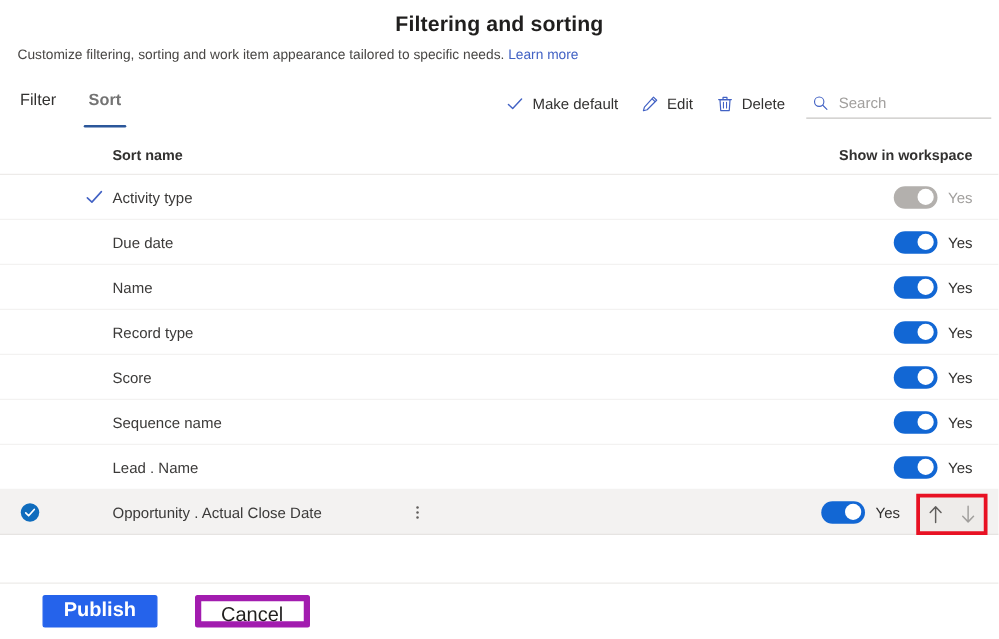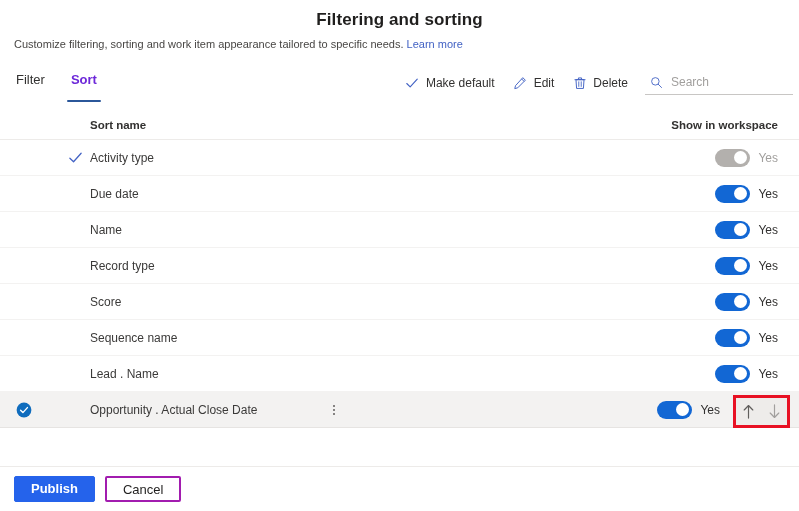--- a/index.html
+++ b/index.html
@@ -54,21 +54,21 @@
     height: 34px;
   }
   .tab {
     position: relative;
     font-size: 13px;
     color: #323130;
     padding: 4px 2px 9px 2px;
     cursor: pointer;
     line-height: 16px;
   }
-  .tab.active { color: #6d28d9; font-weight: 600; }
+  .tab.active { color: #737373; font-weight: 600; }
   .tab.active::after {
     content: "";
     position: absolute;
     left: -2px; right: -2px; bottom: 0;
     height: 2.5px;
     background: #2b579a;
     border-radius: 2px;
   }
 
   .toolbar {
@@ -240,38 +240,39 @@
     bottom: 0;
     height: 45px;
     border-top: 1px solid #edebe9;
     display: flex;
     align-items: center;
     padding-left: 14px;
     gap: 10px;
     background: #ffffff;
   }
   .btn {
-    font-size: 13px;
+    font-size: 16px;
     font-family: inherit;
     height: 26px;
     padding: 0 16px;
     border-radius: 2px;
     cursor: pointer;
     line-height: 24px;
+    margin-left: 20px;
   }
   .btn-primary {
     background: #2563eb;
     color: #ffffff;
     border: 1px solid #2563eb;
     font-weight: 600;
   }
   .btn-default {
     background: #ffffff;
     color: #201f1e;
-    border: 2px solid #a21caf;
+    border: 5px solid #a21caf;
   }
 </style>
 </head>
 <body>
 
 <div id="app">
 
   <div class="page-header">
     <h1 class="page-title">Filtering and sorting</h1>
     <p class="page-subtitle">

